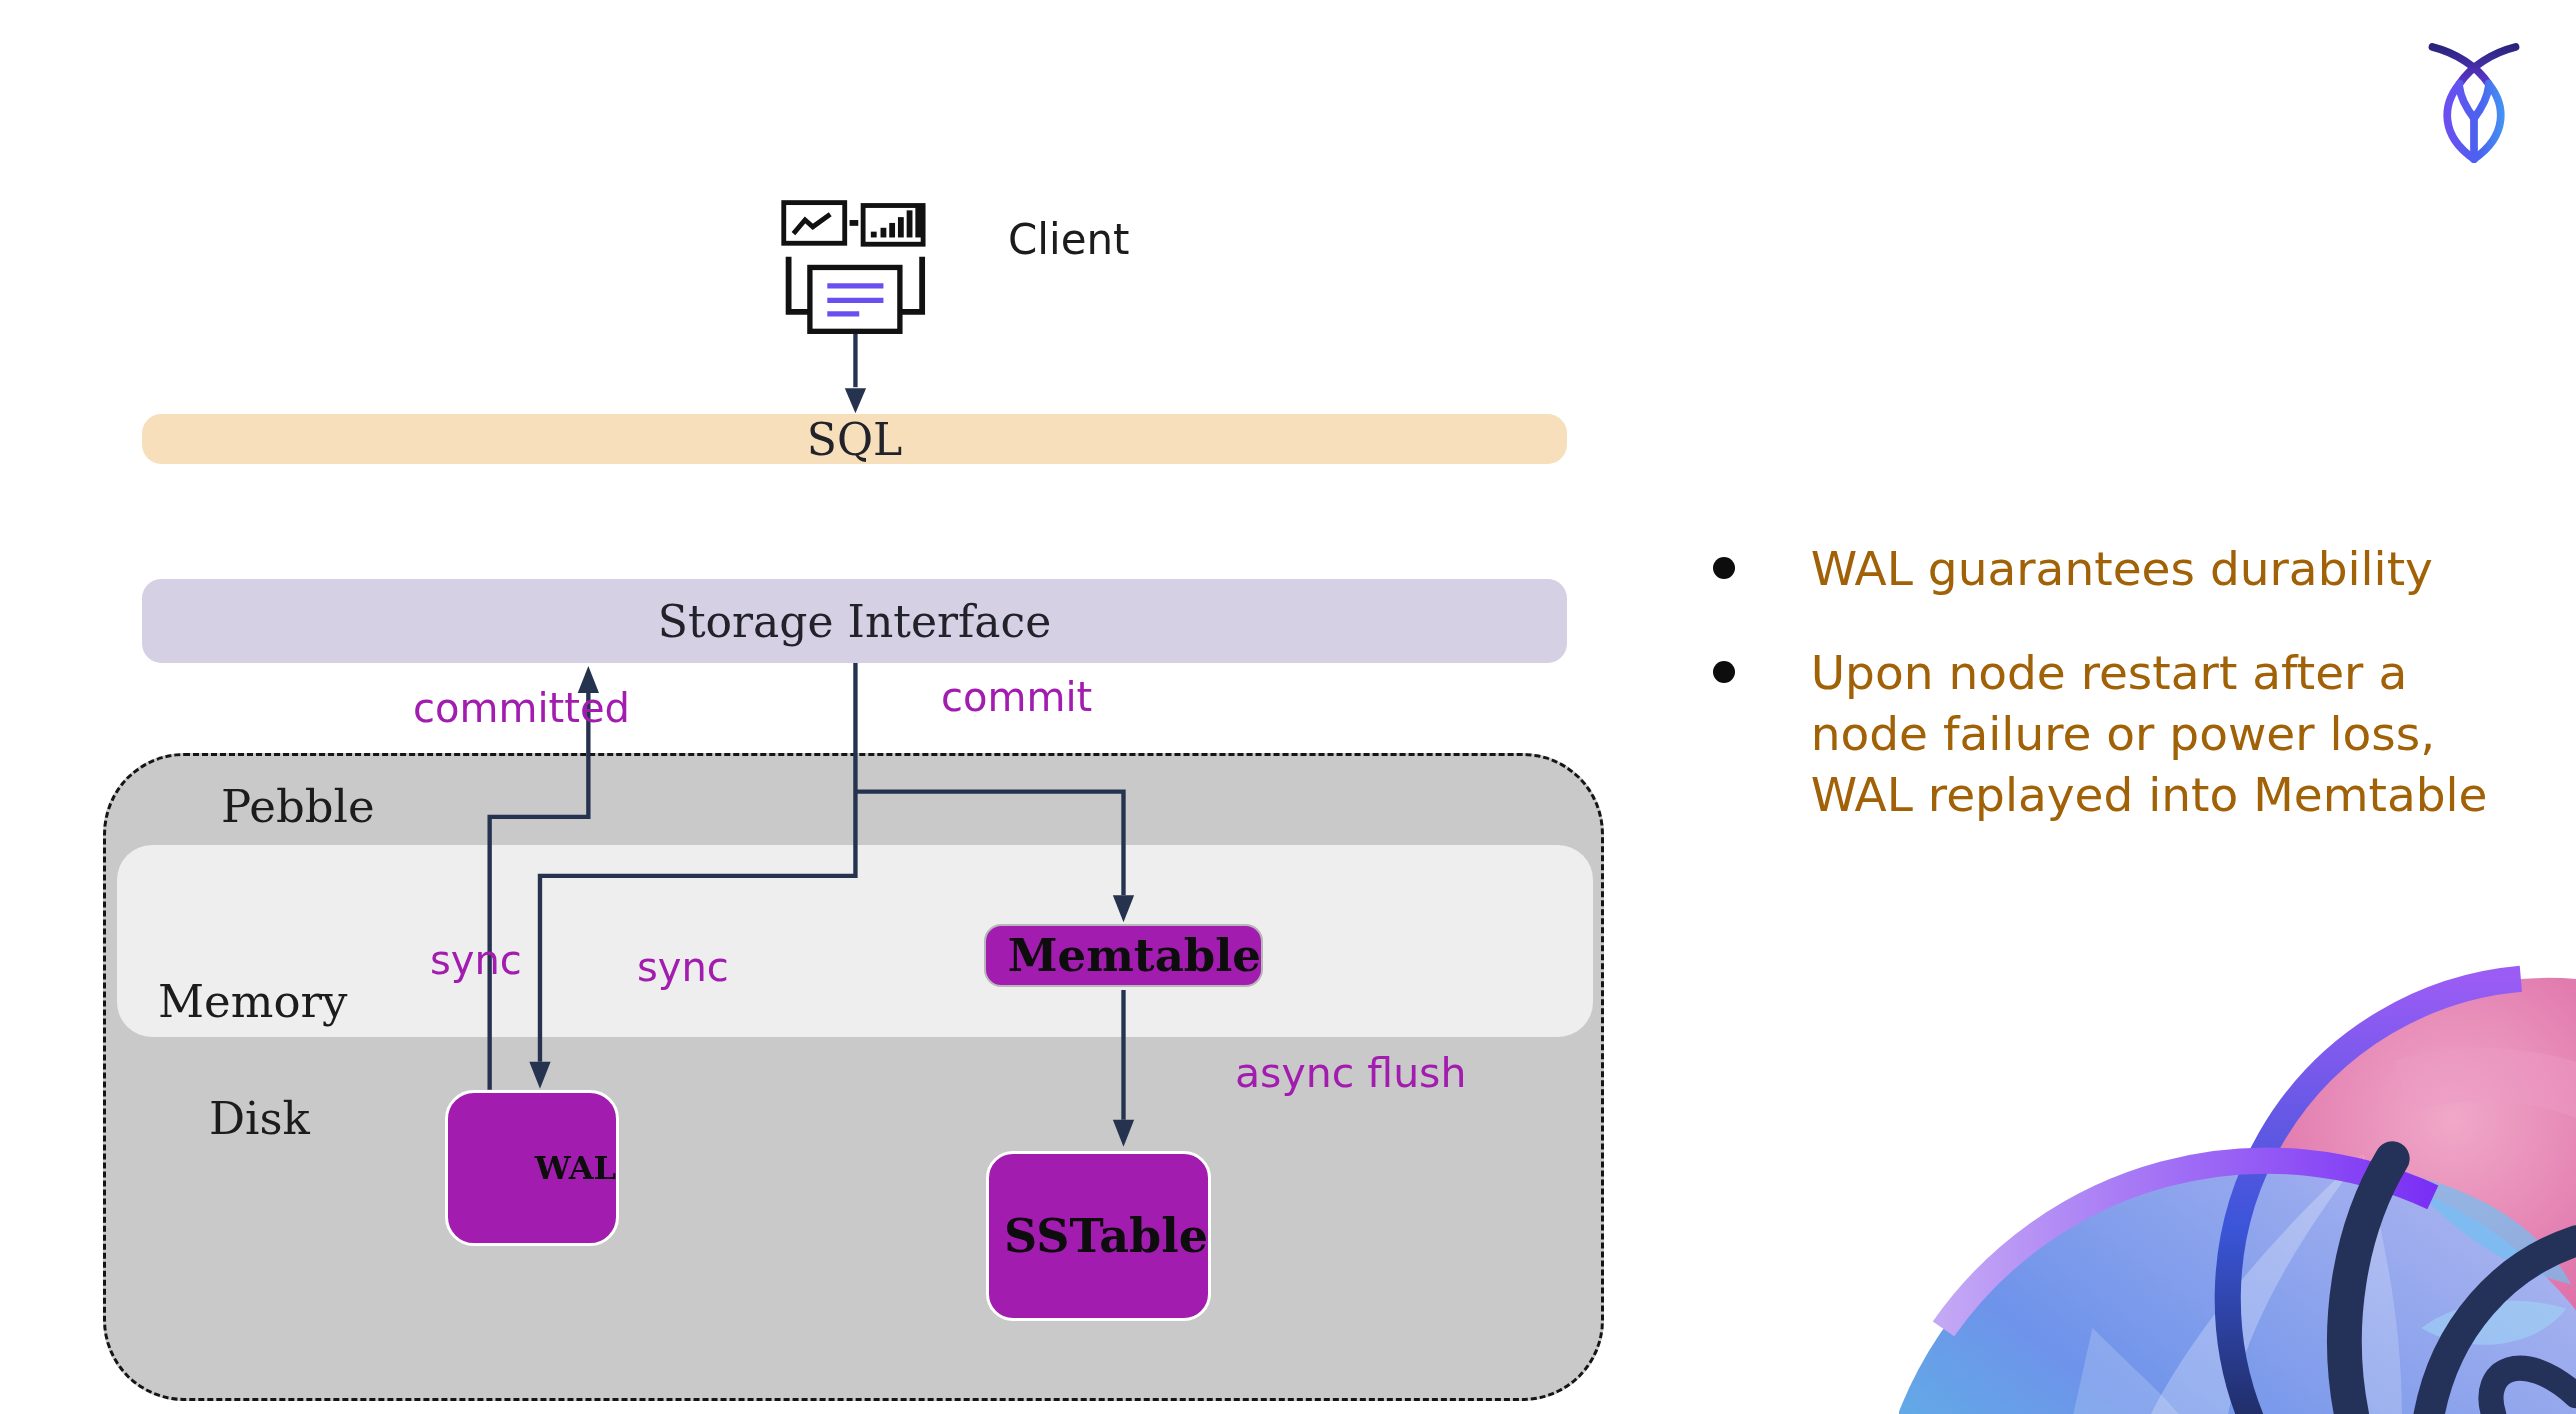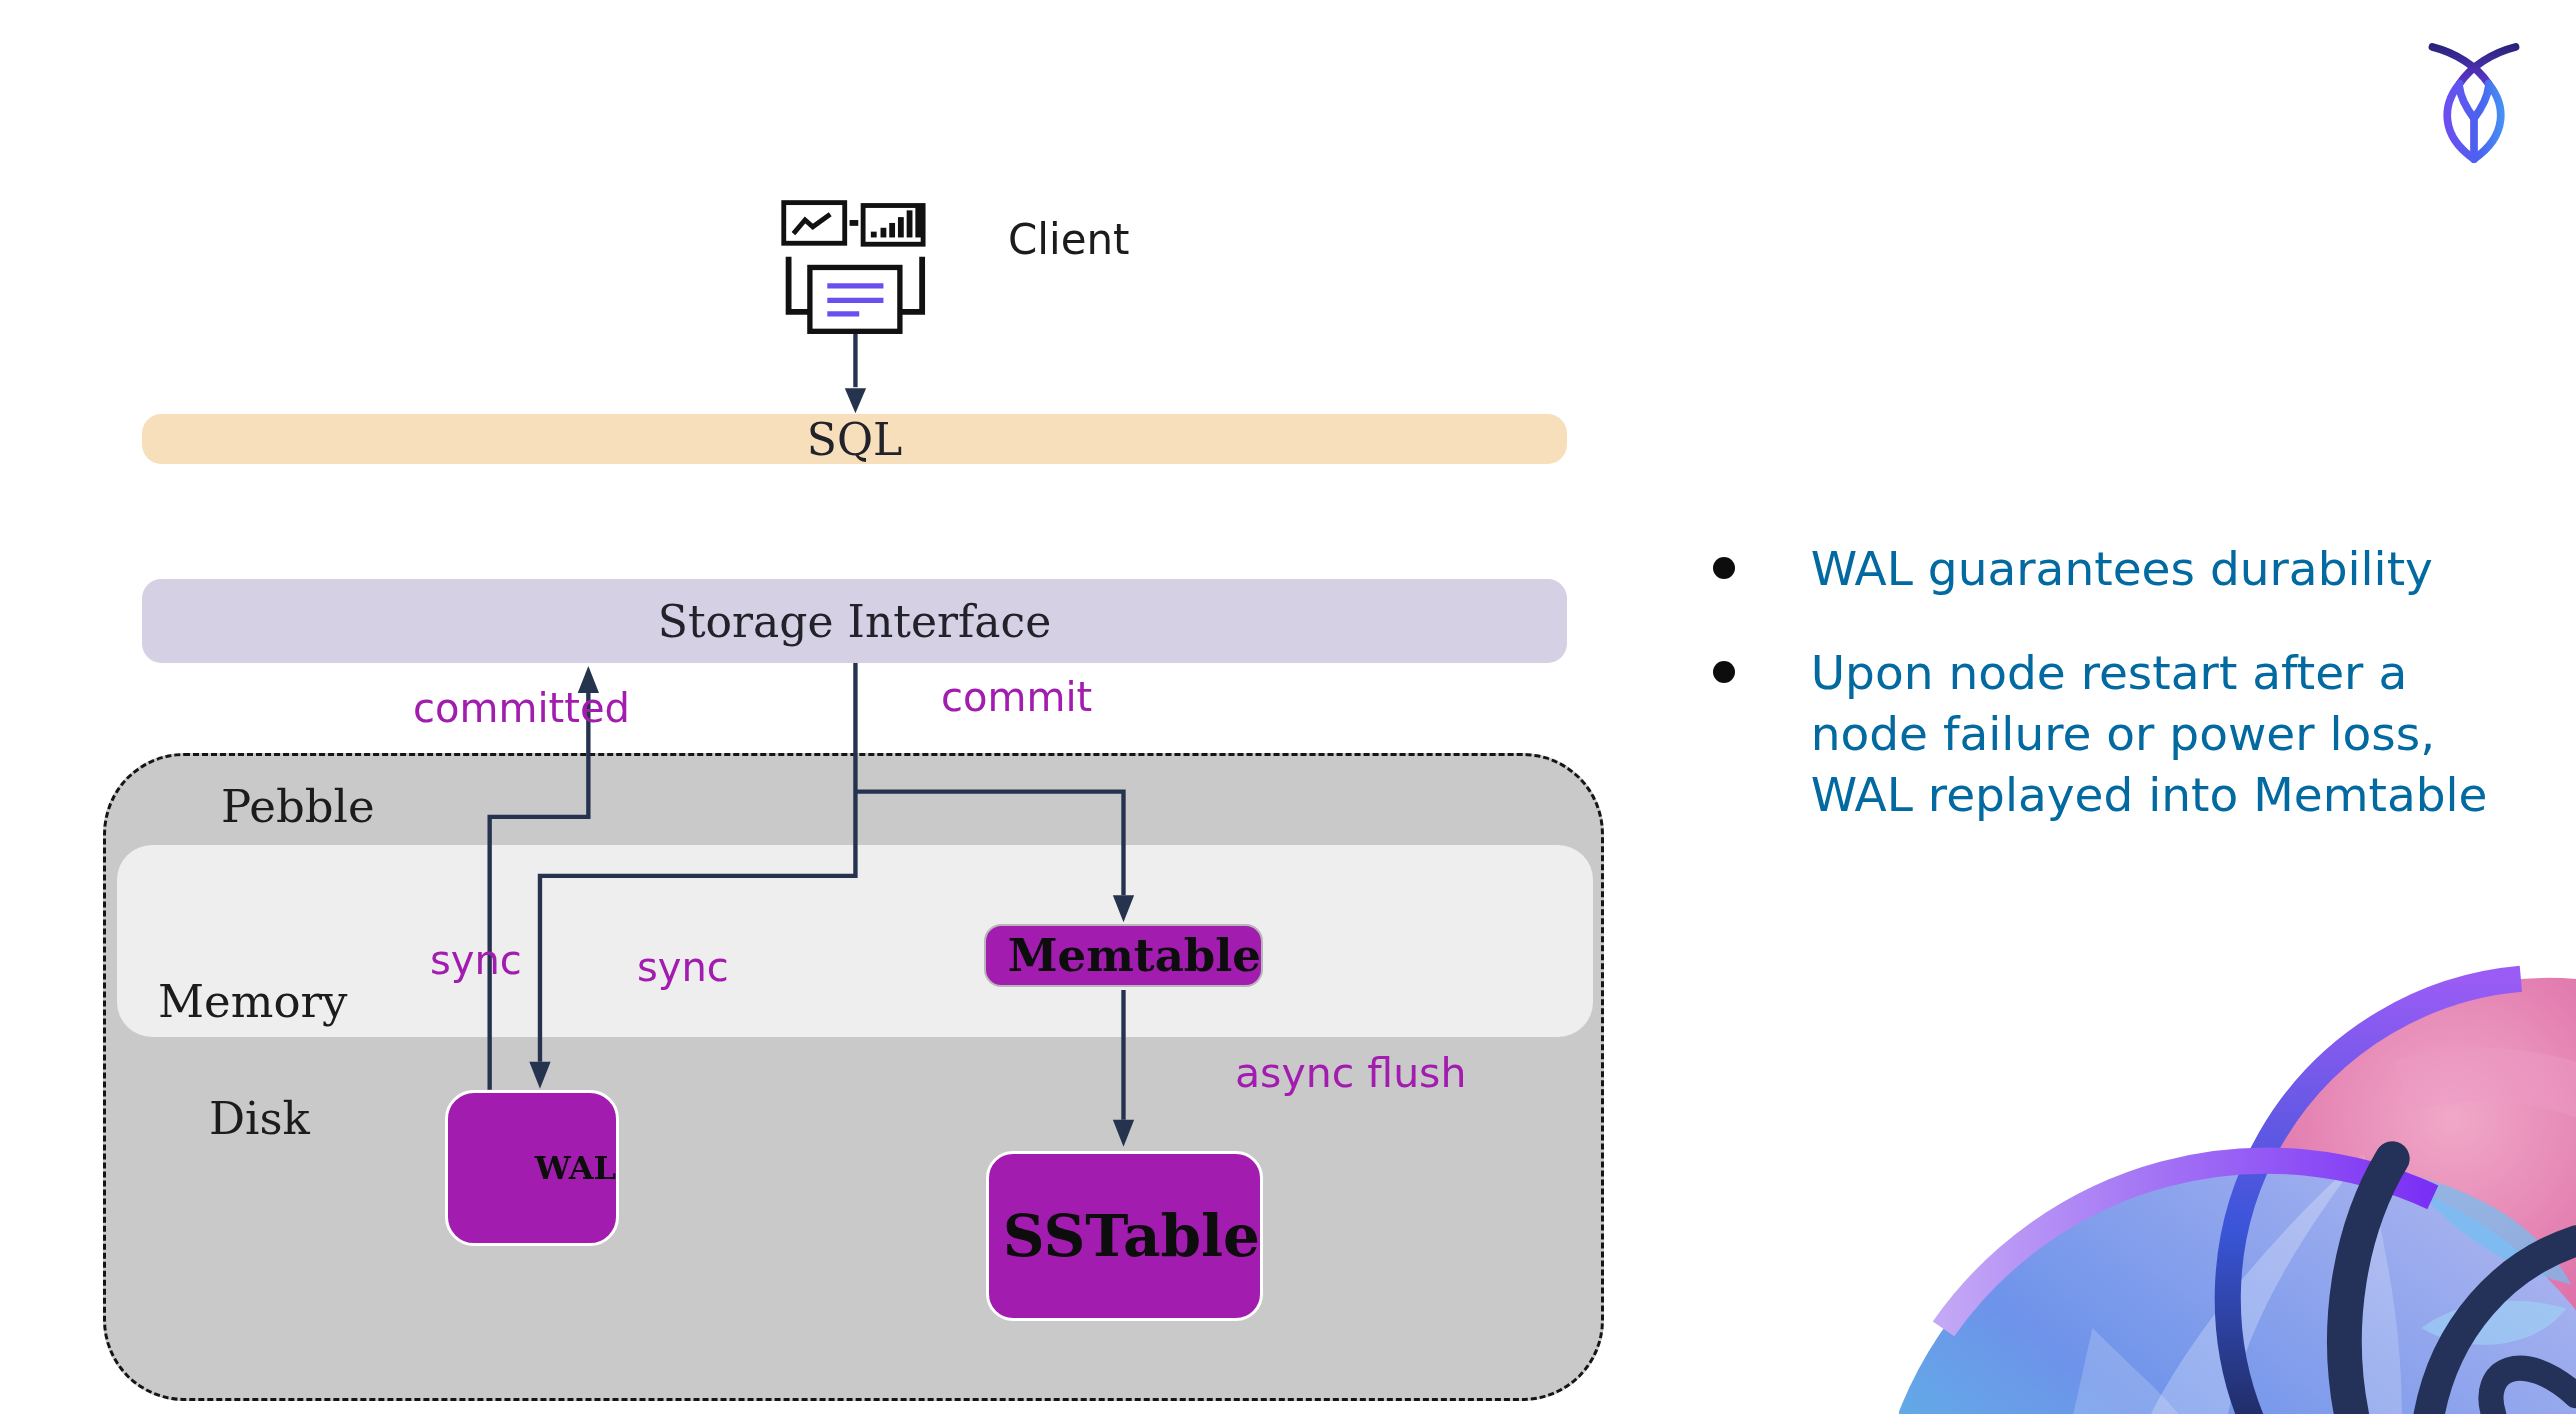--- a/index.html
+++ b/index.html
@@ -39,31 +39,31 @@
   }
   .serif-label{font-family:"DejaVu Serif", serif; font-size:45px; color:#1c1c1c; z-index:6; white-space:nowrap;}
 
   
   .node{
     background:#a21caf; z-index:3; display:flex; align-items:center; justify-content:flex-end;
     font-family:"DejaVu Serif", serif; font-weight:bold; color:#0d0d0d; box-sizing:border-box;
   }
   #node-memtable{left:984px; top:924px; width:279px; height:63px; border-radius:17.4px; border:2.9px solid #b7b7b7; font-size:45px;}
   #node-wal{left:445px; top:1090px; width:174px; height:156px; border-radius:29px; border:3.9px solid #ffffff; font-size:32px;}
-  #node-sstable{left:986px; top:1151px; width:277px; height:170px; border-radius:27px; border:3.9px solid #ffffff; font-size:58px;}
+  #node-sstable{left:986px; top:1151px; width:225px; height:170px; border-radius:27px; border:3.9px solid #ffffff; font-size:46px;}
 
   
   .edge-label{font-size:40px; color:#a21caf;margin-left:45px;}
 
   
   #bullet-list{left:1703px; top:538px; width:852px; z-index:6;}
   .bullet-item{display:flex; align-items:flex-start;}
   .bullet-item + .bullet-item{margin-top:43px;}
   .bullet-dot{width:22px; height:22px; border-radius:50%; background:#0d0d0d; margin:19.4px 0 0 9.7px; flex:none;}
-  .bullet-text{margin-left:76px; width:677px; font-size:47px; line-height:61px; color:#0369a1;}
+  .bullet-text{margin-left:76px; width:677px; font-size:47px; line-height:61px; color:#a16207;}
 
   svg{display:block;}
   #arrow-layer{left:0; top:0; z-index:5; pointer-events:none;}
   #client-icon-svg{left:769px; top:191px; z-index:4;}
   #logo-svg{left:2417px; top:37px; z-index:4;}
   #brand-art-svg{right:0; bottom:0; z-index:0;}
 </style>
 </head>
 <body>
 

